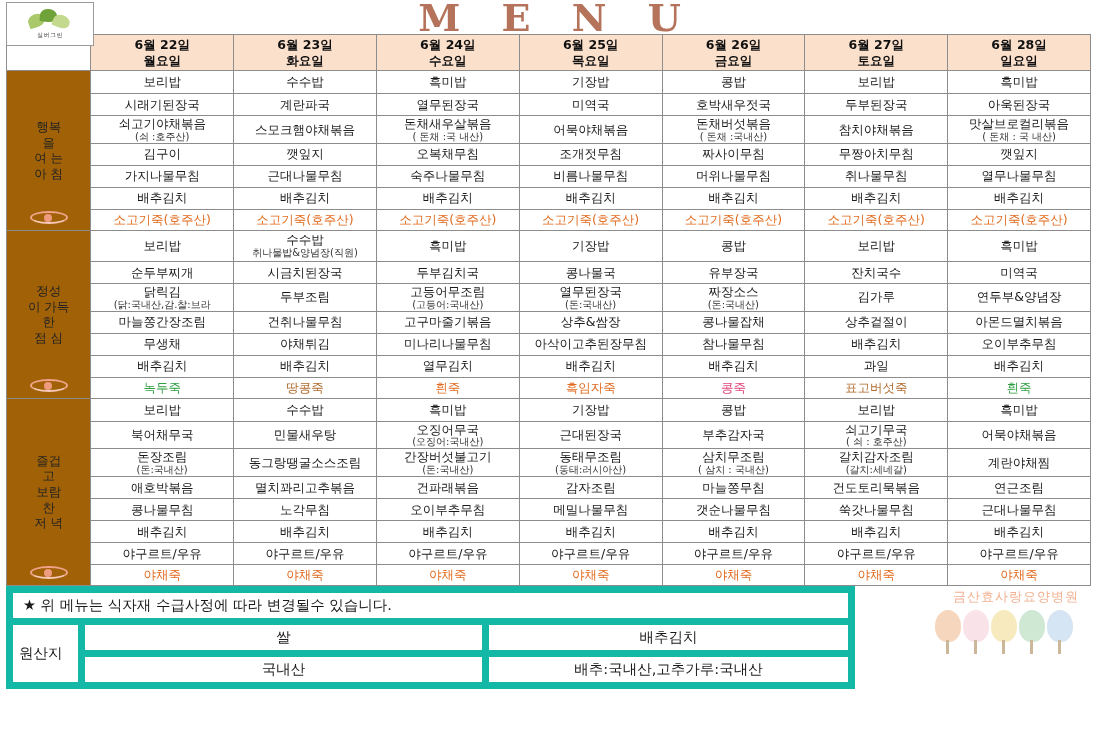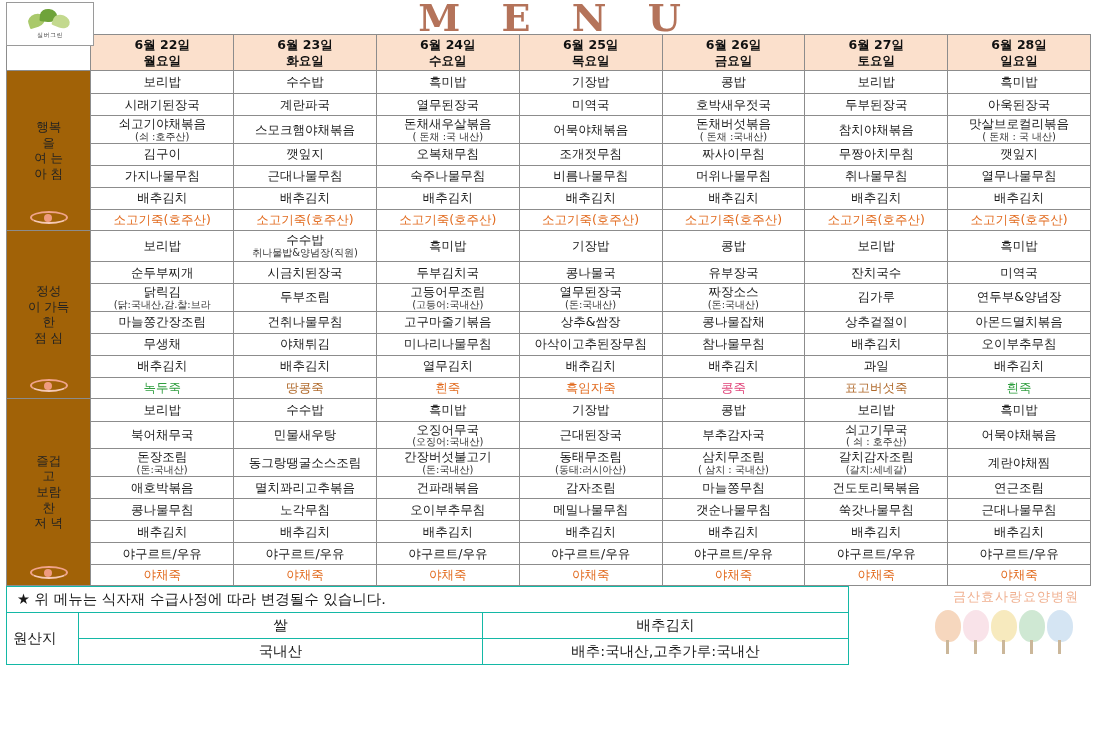--- a/index.html
+++ b/index.html
@@ -132,21 +132,21 @@
   td.accent.brown { color: #b06a2c; }
 
   
   .footer { margin-left: 6px; width: 1085px; position: relative; }
   table.origin {
     border-collapse: collapse;
     table-layout: fixed;
     width: 1085px;
   }
   table.origin td {
-    border: 1px solid #14b8a6;
+    border: 7px solid #14b8a6;
     font-size: 14.5px;
     padding: 3px 6px;
     vertical-align: middle;
   }
   .note-cell { text-align: left; padding-left: 10px !important; height: 26px; }
   .origin-label { }
   .origin-item { text-align: center; }
   .spacer-cell { border: none !important; }
 
   .hospital-name {

